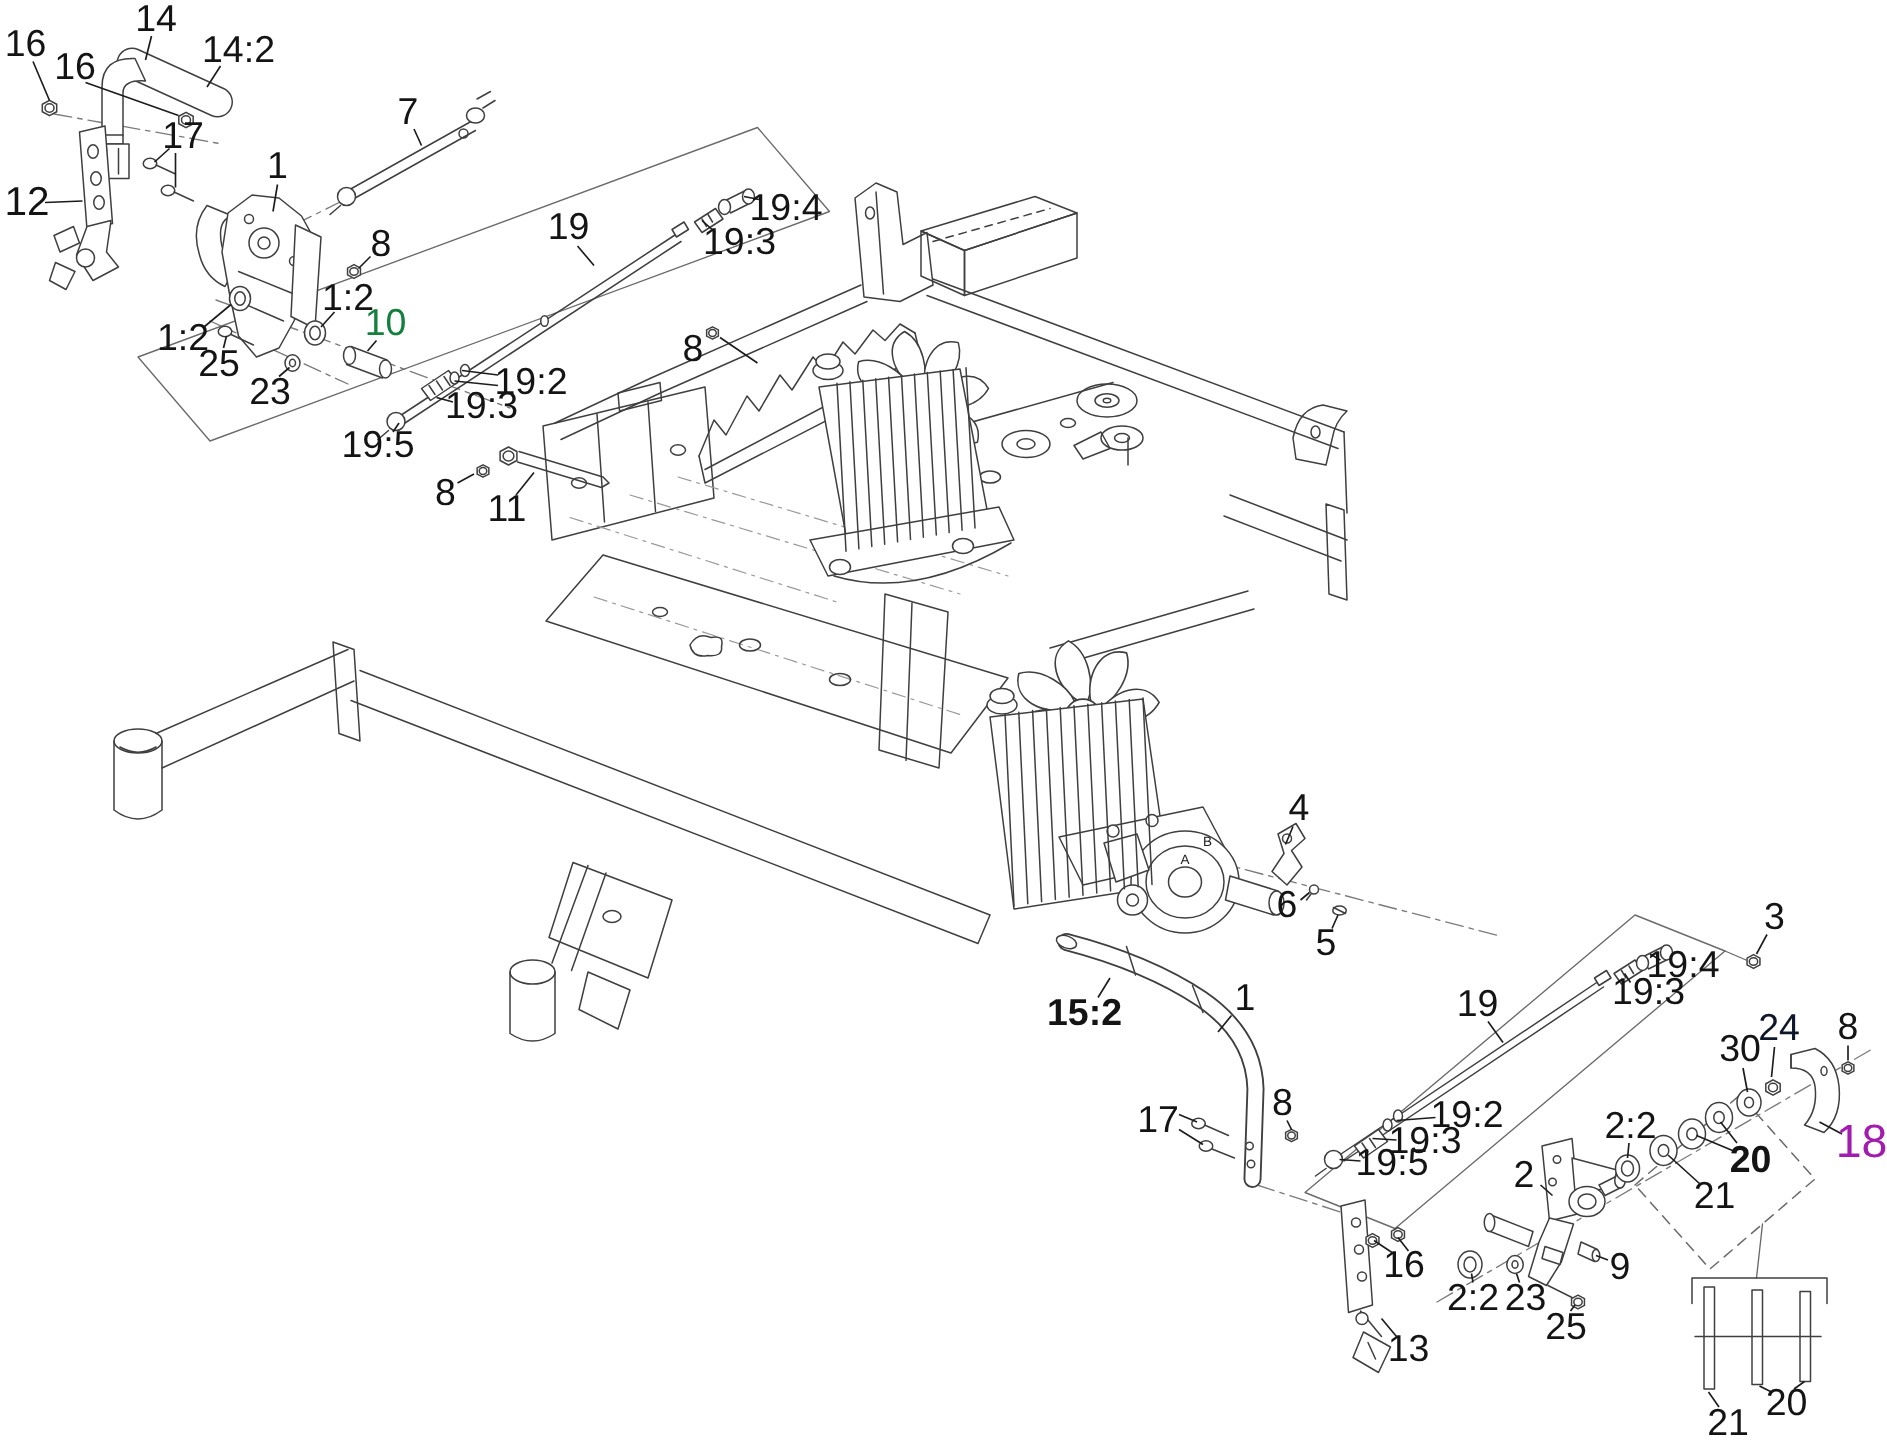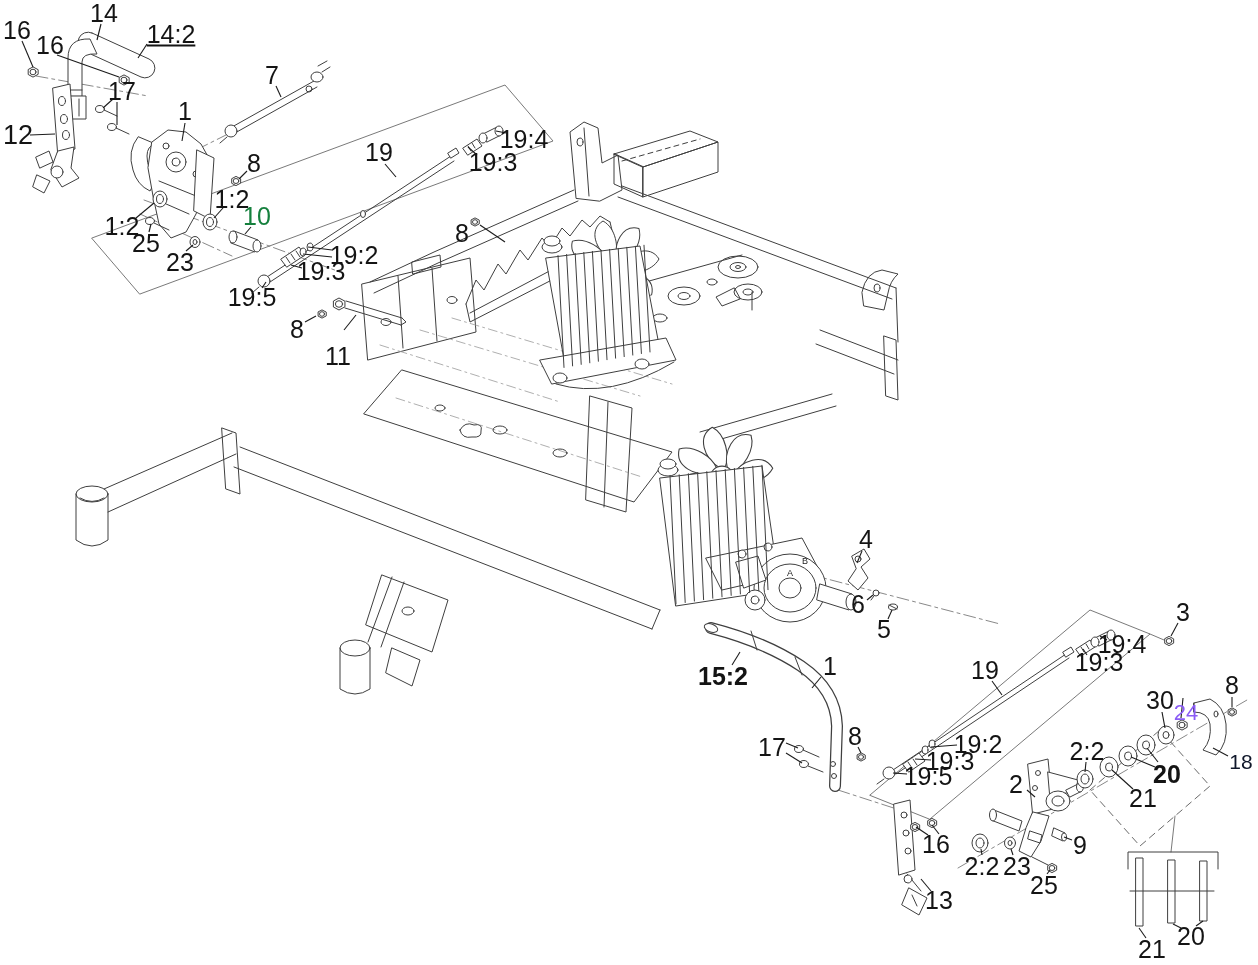--- a/index.html
+++ b/index.html
@@ -441,39 +441,39 @@
         <line x1="1146" y1="938" x2="1139" y2="928" class="leader"></line>
         <line x1="1181" y1="928" x2="1173" y2="924" class="leader"></line>
         <line x1="1196" y1="926" x2="1203" y2="921" class="leader"></line>
       </g>
 </svg>
 
 <div id="callout-layer">
       <div class="callout" style="left: 17px; top: 30px; color: rgb(20, 20, 20); font-size: 25px;">16</div>
       <div class="callout" style="left: 50px; top: 45px; color: rgb(20, 20, 20); font-size: 25px;">16</div>
       <div class="callout" style="left: 104px; top: 13px; color: rgb(20, 20, 20); font-size: 25px;">14</div>
-      <div class="callout" style="left: 171px; top: 34px; color: rgb(20, 20, 20); font-size: 25px; text-decoration: underline;">14:2</div>
+      <div class="callout" style="left: 159px; top: 34px; color: rgb(20, 20, 20); font-size: 25px;">14:2</div>
       <div class="callout" style="left: 122px; top: 91px; color: rgb(20, 20, 20); font-size: 25px;">17</div>
       <div class="callout" style="left: 18px; top: 135px; color: rgb(20, 20, 20); font-size: 27px;">12</div>
       <div class="callout" style="left: 185px; top: 111px; color: rgb(20, 20, 20); font-size: 25px;">1</div>
       <div class="callout" style="left: 272px; top: 75px; color: rgb(20, 20, 20); font-size: 25px;">7</div>
       <div class="callout" style="left: 254px; top: 163px; color: rgb(20, 20, 20); font-size: 25px;">8</div>
       <div class="callout" style="left: 232px; top: 199px; color: rgb(20, 20, 20); font-size: 25px;">1:2</div>
       <div class="callout" style="left: 257px; top: 216px; color: #15803d; font-size: 25px;">10</div>
       <div class="callout" style="left: 122px; top: 226px; color: rgb(20, 20, 20); font-size: 25px;">1:2</div>
       <div class="callout" style="left: 146px; top: 243px; color: rgb(20, 20, 20); font-size: 25px;">25</div>
       <div class="callout" style="left: 180px; top: 262px; color: rgb(20, 20, 20); font-size: 25px;">23</div>
       <div class="callout" style="left: 379px; top: 152px; color: rgb(20, 20, 20); font-size: 25px;">19</div>
       <div class="callout" style="left: 493px; top: 162px; color: rgb(20, 20, 20); font-size: 25px;">19:3</div>
       <div class="callout" style="left: 524px; top: 139px; color: rgb(20, 20, 20); font-size: 25px;">19:4</div>
       <div class="callout" style="left: 354px; top: 255px; color: rgb(20, 20, 20); font-size: 25px;">19:2</div>
       <div class="callout" style="left: 321px; top: 271px; color: rgb(20, 20, 20); font-size: 25px;">19:3</div>
       <div class="callout" style="left: 252px; top: 297px; color: rgb(20, 20, 20); font-size: 25px;">19:5</div>
       <div class="callout" style="left: 297px; top: 329px; color: rgb(20, 20, 20); font-size: 25px;">8</div>
-      <div class="callout" style="left: 338px; top: 340px; color: rgb(20, 20, 20); font-size: 25px; margin-top: 16px;">11</div>
+      <div class="callout" style="left: 338px; top: 340px; color: rgb(20, 20, 20); font-size: 25px;">11</div>
       <div class="callout" style="left: 462px; top: 233px; color: rgb(20, 20, 20); font-size: 25px;">8</div>
       <div class="callout" style="left: 866px; top: 539px; color: rgb(20, 20, 20); font-size: 25px;">4</div>
       <div class="callout" style="left: 858px; top: 604px; color: rgb(20, 20, 20); font-size: 25px;">6</div>
       <div class="callout" style="left: 884px; top: 629px; color: rgb(20, 20, 20); font-size: 25px;">5</div>
       <div class="callout" style="left: 1183px; top: 612px; color: rgb(20, 20, 20); font-size: 25px;">3</div>
       <div class="callout" style="left: 985px; top: 670px; color: rgb(20, 20, 20); font-size: 25px;">19</div>
       <div class="callout" style="left: 1122px; top: 644px; color: rgb(20, 20, 20); font-size: 25px;">19:4</div>
       <div class="callout" style="left: 1099px; top: 662px; color: rgb(20, 20, 20); font-size: 25px;">19:3</div>
       <div class="callout" style="left: 978px; top: 744px; color: rgb(20, 20, 20); font-size: 25px;">19:2</div>
       <div class="callout" style="left: 950px; top: 761px; color: rgb(20, 20, 20); font-size: 25px;">19:3</div>
@@ -482,23 +482,23 @@
       <div class="callout" style="left: 772px; top: 747px; color: rgb(20, 20, 20); font-size: 25px;">17</div>
       <div class="callout" style="left: 936px; top: 844px; color: rgb(20, 20, 20); font-size: 25px;">16</div>
       <div class="callout" style="left: 939px; top: 900px; color: rgb(20, 20, 20); font-size: 25px;">13</div>
       <div class="callout" style="left: 723px; top: 676px; color: rgb(20, 20, 20); font-size: 25px; font-weight: bold;">15:2</div>
       <div class="callout" style="left: 830px; top: 666px; color: rgb(20, 20, 20); font-size: 25px;">1</div>
       <div class="callout" style="left: 1016px; top: 784px; color: rgb(20, 20, 20); font-size: 25px;">2</div>
       <div class="callout" style="left: 1087px; top: 751px; color: rgb(20, 20, 20); font-size: 25px;">2:2</div>
       <div class="callout" style="left: 1143px; top: 798px; color: rgb(20, 20, 20); font-size: 25px;">21</div>
       <div class="callout bold" style="left: 1167px; top: 774px; color: rgb(20, 20, 20); font-size: 25px;">20</div>
       <div class="callout" style="left: 1160px; top: 700px; color: rgb(20, 20, 20); font-size: 25px;">30</div>
-      <div class="callout" style="left: 1186px; top: 686px; color: #8b5cf6; font-size: 22px; margin-top: 27px;">24</div>
+      <div class="callout" style="left: 1186px; top: 686px; color: #0f172a; font-size: 25px;">24</div>
       <div class="callout" style="left: 1232px; top: 685px; color: rgb(20, 20, 20); font-size: 25px;">8</div>
-      <div class="callout" style="left: 1241px; top: 761px; color: #0f172a; font-size: 21px;">18</div>
+      <div class="callout" style="left: 1241px; top: 761px; color: #a21caf; font-size: 31px;">18</div>
       <div class="callout" style="left: 1080px; top: 845px; color: rgb(20, 20, 20); font-size: 25px;">9</div>
       <div class="callout" style="left: 982px; top: 866px; color: rgb(20, 20, 20); font-size: 25px;">2:2</div>
       <div class="callout" style="left: 1017px; top: 866px; color: rgb(20, 20, 20); font-size: 25px;">23</div>
       <div class="callout" style="left: 1044px; top: 885px; color: rgb(20, 20, 20); font-size: 25px;">25</div>
       <div class="callout" style="left: 1152px; top: 949px; color: rgb(20, 20, 20); font-size: 25px;">21</div>
       <div class="callout" style="left: 1191px; top: 936px; color: rgb(20, 20, 20); font-size: 25px;">20</div>
     </div>
 </div>
 
 </body></html>

